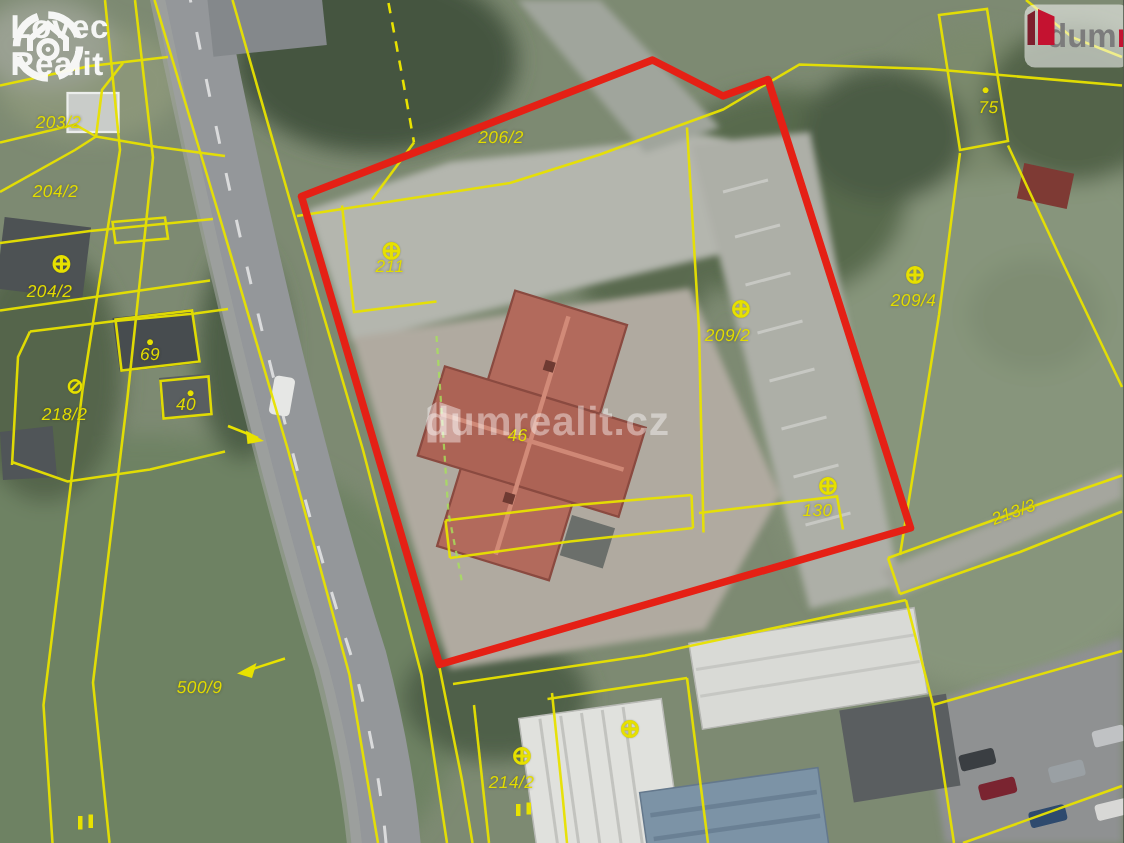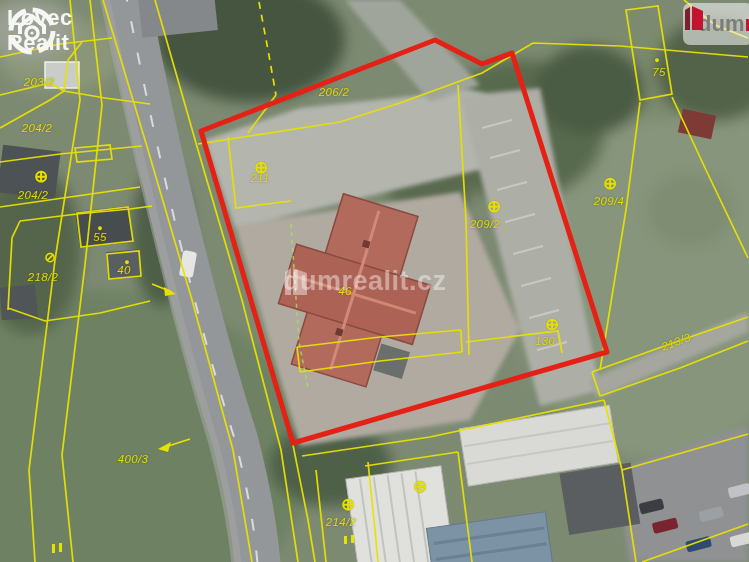--- a/index.html
+++ b/index.html
@@ -204,30 +204,30 @@
     </g>
 
     <polygon fill="none" stroke="#e52015" stroke-width="5" stroke-linejoin="round" points="201,131 435,40 482,64 512,53 607,352 293,443"></polygon>
   </svg>
 
   <div class="labels" id="labels-layer">
       <span class="parcel-label" style="left: 39px; top: 82px; color: rgb(226, 220, 0);">203/2</span>
       <span class="parcel-label" style="left: 37px; top: 128px; color: rgb(226, 220, 0);">204/2</span>
       <span class="parcel-label" style="left: 33px; top: 195px; color: rgb(226, 220, 0);">204/2</span>
       <span class="parcel-label" style="left: 43px; top: 277px; color: rgb(226, 220, 0);">218/2</span>
-      <span class="parcel-label" style="left: 100px; top: 237px; color: rgb(226, 220, 0);">55</span>
+      <span class="parcel-label" style="left: 100px; top: 237px; color: rgb(226, 220, 0);">69</span>
       <span class="parcel-label" style="left: 124px; top: 270px; color: rgb(226, 220, 0);">40</span>
       <span class="parcel-label" style="left: 260px; top: 178px; color: rgb(226, 220, 0); text-align: right;">211</span>
       <span class="parcel-label" style="left: 334px; top: 92px; color: rgb(226, 220, 0);">206/2</span>
       <span class="parcel-label" style="left: 485px; top: 224px; color: rgb(226, 220, 0);">209/2</span>
       <span class="parcel-label" style="left: 609px; top: 201px; color: rgb(226, 220, 0); font-style: italic;">209/4</span>
       <span class="parcel-label" style="left: 659px; top: 72px; color: rgb(226, 220, 0);">75</span>
       <span class="parcel-label" style="left: 545px; top: 341px; color: rgb(226, 220, 0);">130</span>
       <span class="parcel-label" style="left: 676px; top: 342px; color: rgb(226, 220, 0); transform: translate(-50%, -50%) rotate(-20deg);">213/3</span>
-      <span class="parcel-label" style="left: 133px; top: 459px; color: rgb(226, 220, 0);">400/3</span>
+      <span class="parcel-label" style="left: 133px; top: 459px; color: rgb(226, 220, 0);">500/9</span>
       <span class="parcel-label" style="left: 341px; top: 522px; color: rgb(226, 220, 0);">214/2</span>
       <span class="parcel-label" style="left: 345px; top: 291px; color: rgb(226, 220, 0);">46</span>
       <span class="map-symbol sym-circle-cross" style="left: 261px; top: 167px;">⊕</span>
       <span class="map-symbol sym-circle-cross" style="left: 494px; top: 206px;">⊕</span>
       <span class="map-symbol sym-circle-cross" style="left: 610px; top: 183px;">⊕</span>
       <span class="map-symbol sym-circle-cross" style="left: 552px; top: 324px;">⊕</span>
       <span class="map-symbol sym-circle-cross" style="left: 348px; top: 504px;">⊕</span>
       <span class="map-symbol sym-circle-cross" style="left: 41px; top: 176px;">⊕</span>
       <span class="map-symbol sym-circle-cross" style="left: 420px; top: 486px;">⊕</span>
       <span class="map-symbol sym-circle-tail" style="left: 50px; top: 257px;">⊘</span>

